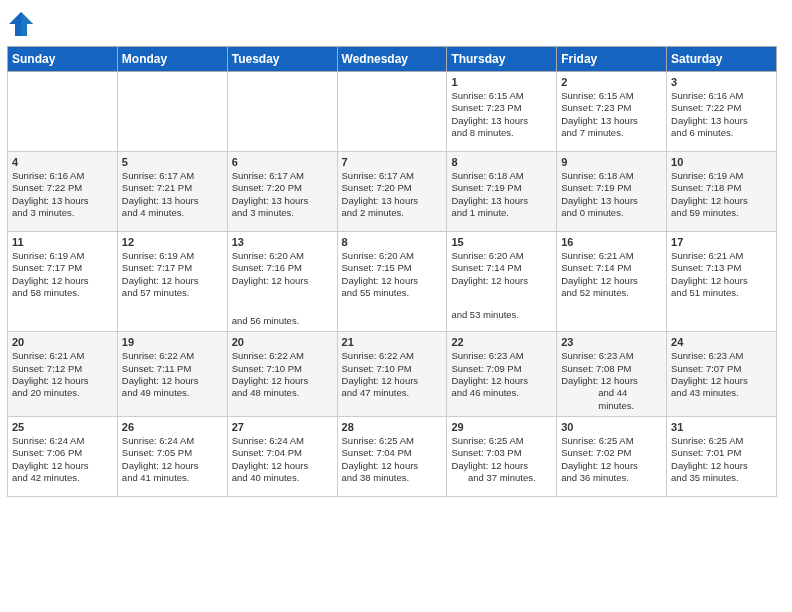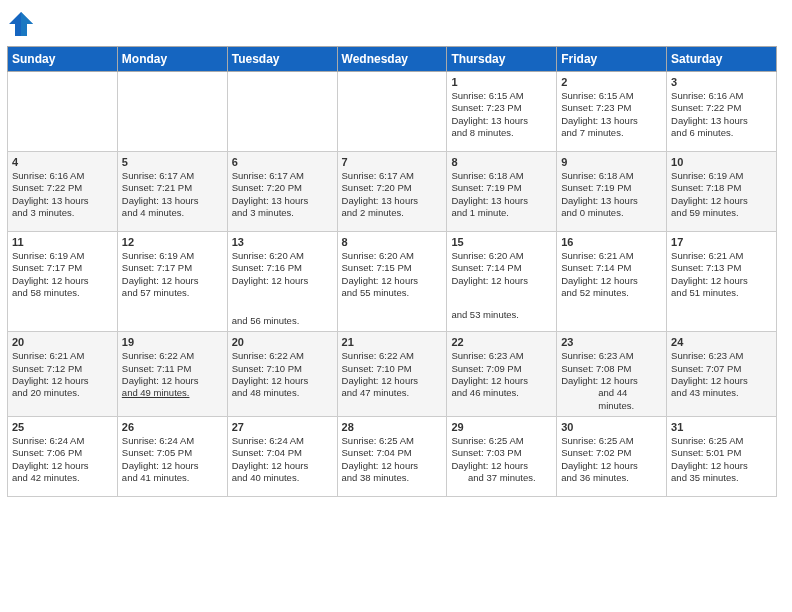--- a/index.html
+++ b/index.html
@@ -254,21 +254,21 @@
             <span style="display: block; line-height: 1.3;">Sunrise: 6:21 AM</span>
             <span style="display: block; line-height: 1.3;">Sunset: 7:12 PM</span>
             <span style="display: block; line-height: 1.3;">Daylight: 12 hours</span>
             <span style="display: block; line-height: 1.3;">and 20 minutes.</span>
           </td>
           <td>
             <span class="day-num">19</span>
             <span style="display: block; line-height: 1.3;">Sunrise: 6:22 AM</span>
             <span style="display: block; line-height: 1.3;">Sunset: 7:11 PM</span>
             <span style="display: block; line-height: 1.3;">Daylight: 12 hours</span>
-            <span style="display: block; line-height: 1.3; text-decoration: underline;">and 49 minutes.</span>
+            <span style="display: block; line-height: 1.3;">and 49 minutes.</span>
           </td>
           <td>
             <span class="day-num">20</span>
             <span style="display: block; line-height: 1.3;">Sunrise: 6:22 AM</span>
             <span style="display: block; line-height: 1.3;">Sunset: 7:10 PM</span>
             <span style="display: block; line-height: 1.3;">Daylight: 12 hours</span>
             <span style="display: block; line-height: 1.3;">and 48 minutes.</span>
           </td>
           <td>
             <span class="day-num">21</span>
@@ -338,20 +338,20 @@
           <td>
             <span class="day-num">30</span>
             <span style="display: block; line-height: 1.3;">Sunrise: 6:25 AM</span>
             <span style="display: block; line-height: 1.3;">Sunset: 7:02 PM</span>
             <span style="display: block; line-height: 1.3;">Daylight: 12 hours</span>
             <span style="display: block; line-height: 1.3;">and 36 minutes.</span>
           </td>
           <td>
             <span class="day-num">31</span>
             <span style="display: block; line-height: 1.3;">Sunrise: 6:25 AM</span>
-            <span style="display: block; line-height: 1.3;">Sunset: 5:01 PM</span>
+            <span style="display: block; line-height: 1.3;">Sunset: 7:01 PM</span>
             <span style="display: block; line-height: 1.3;">Daylight: 12 hours</span>
             <span style="display: block; line-height: 1.3;">and 35 minutes.</span>
           </td>
         </tr>
       </tbody>
   </table>
 </div>
 
 </body></html>

